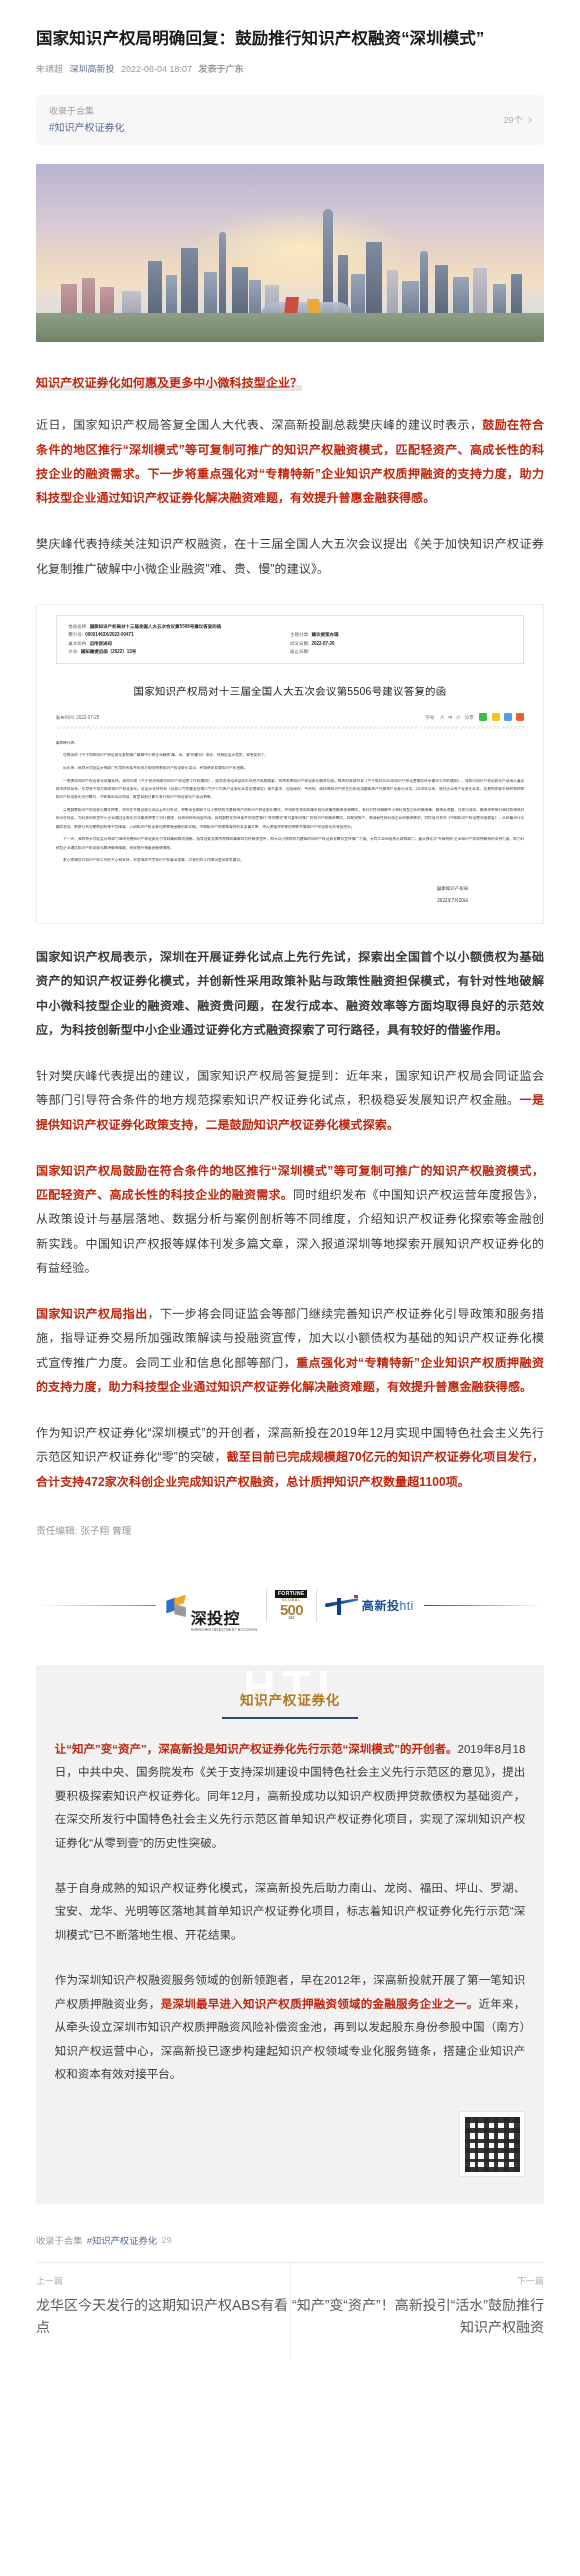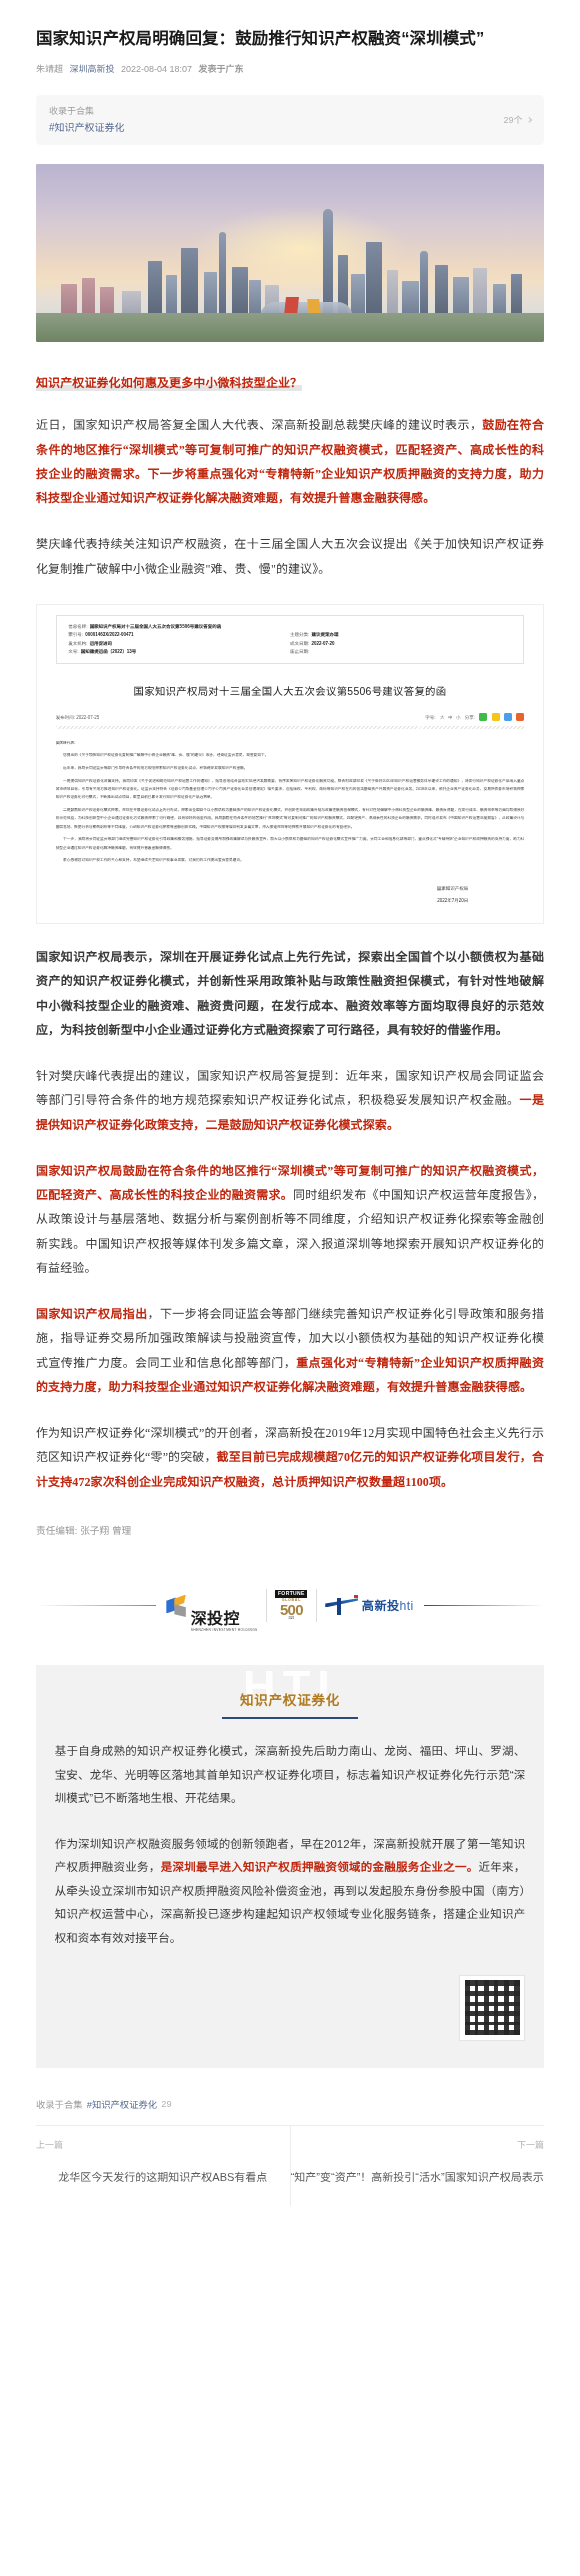--- a/index.html
+++ b/index.html
@@ -91,21 +91,21 @@
   }
   .hero .stadium{
     position:absolute; bottom:13%; left:44%; width:93px; height:17px;
     background: linear-gradient(to bottom,#b9c2cf,#8d97a7);
     border-radius: 43px 43px 4.3px 4.3px; opacity:.92;
   }
   .hero .flagA{position:absolute;bottom:15%;left:49%;width:13px;height:18.7px;background:#cf4b3c;transform:skewX(-6deg);}
   .hero .flagB{position:absolute;bottom:15%;left:53.5%;width:11.5px;height:16px;background:#e8a93a;transform:skewX(6deg);}
 
   
-  .body { padding: 0 36px; font-family: Liberation Serif, serif; }
+  .body { padding: 0 36px; }
   .sec-title {
     margin-top: 33px;
     font-size: 12px;
     font-weight: 700;
     color: #c0270f;
     letter-spacing: 0.1px;
     line-height: 1.5;
     background: linear-gradient(to bottom, rgba(0,0,0,0) 62%, rgba(170,170,170,.30) 62%, rgba(170,170,170,.30) 100%);
     display: inline;
     padding-bottom: 0.7px;
@@ -260,21 +260,21 @@
   .foot-album .a-count { color:#b2b2b2; }
 
   .prev-next {
     margin: 14.4px 36px 0 36px;
     border-top: 0.7px solid #ececec;
     display: flex;
   }
   .pn-col { width: 50%; padding: 11.5px 0 20px 0; }
   .pn-col.right { text-align: right; }
   .pn-col .pn-label { font-size: 9px; color: #b4b4b4; }
-  .pn-col .pn-text { margin-top: 18px; font-size: 11px; color: #5a5a5a; line-height:1.55;text-align:center; }
+  .pn-col .pn-text { margin-top: 8px; font-size: 14px; color: #5a5a5a; line-height:1.55; }
   .pn-divider { width:0.7px; background:#ececec; }
   .bottom-pad { height: 18.7px; }
 </style>
 </head>
 <body>
 
 <div class="page">
 
   <div class="article-header">
     <h1 class="article-title">国家知识产权局明确回复：鼓励推行知识产权融资“深圳模式”</h1>
@@ -480,20 +480,23 @@
       </div>
     </div>
     <div class="band-line r"></div>
   </div>
 
   <div class="promo">
     <div class="promo-watermark">HTI</div>
     <div class="promo-title">知识产权证券化</div>
     <div class="promo-underline"></div>
 
+    <p>
+      <span class="hl">让“知产”变“资产”，深高新投是知识产权证券化先行示范“深圳模式”的开创者。</span><span>2019年8月18日，中共中央、国务院发布《关于支持深圳建设中国特色社会主义先行示范区的意见》，提出要积极探索知识产权证券化。同年12月，高新投成功以知识产权质押贷款债权为基础资产，在深交所发行中国特色社会主义先行示范区首单知识产权证券化项目，实现了深圳知识产权证券化“从零到壹”的历史性突破。</span>
+    </p>
 
     <p class="tight">基于自身成熟的知识产权证券化模式，深高新投先后助力南山、龙岗、福田、坪山、罗湖、宝安、龙华、光明等区落地其首单知识产权证券化项目，标志着知识产权证券化先行示范“深圳模式”已不断落地生根、开花结果。</p>
 
     <p class="tight">
       <span>作为深圳知识产权融资服务领域的创新领跑者，早在2012年，深高新投就开展了第一笔知识产权质押融资业务，</span><span class="hl">是深圳最早进入知识产权质押融资领域的金融服务企业之一。</span><span>近年来，从牵头设立深圳市知识产权质押融资风险补偿资金池，再到以发起股东身份参股中国（南方）知识产权运营中心，深高新投已逐步构建起知识产权领域专业化服务链条，搭建企业知识产权和资本有效对接平台。</span>
     </p>
 
     <div class="qr-wrap">
       <div class="qr">
           <div class="qr-grid"></div>
@@ -508,19 +511,19 @@
   </div>
 
   <div class="prev-next">
     <div class="pn-col">
       <div class="pn-label">上一篇</div>
       <div class="pn-text">龙华区今天发行的这期知识产权ABS有看点</div>
     </div>
     <div class="pn-divider"></div>
     <div class="pn-col right">
       <div class="pn-label">下一篇</div>
-      <div class="pn-text">“知产”变“资产”！高新投引“活水”国家知识产权局表示</div>
+      <div class="pn-text">“知产”变“资产”！高新投引“活水”鼓励推行知识产权融资</div>
     </div>
   </div>
 
   <div class="bottom-pad"></div>
 </div>
 
 
 </body></html>

